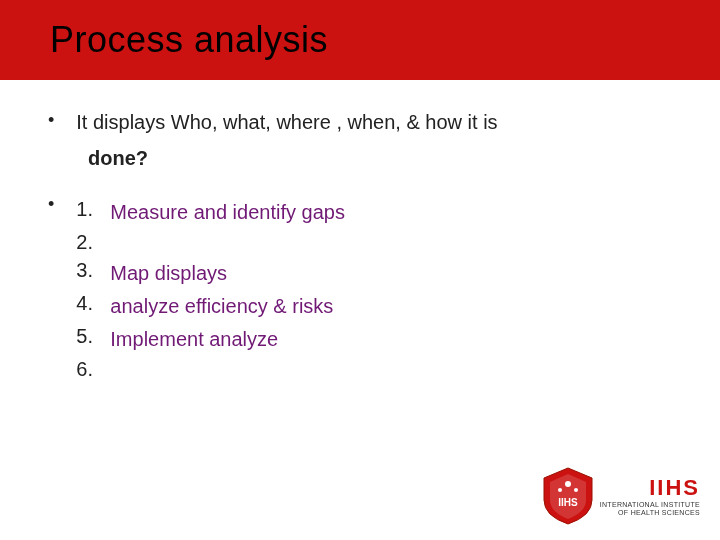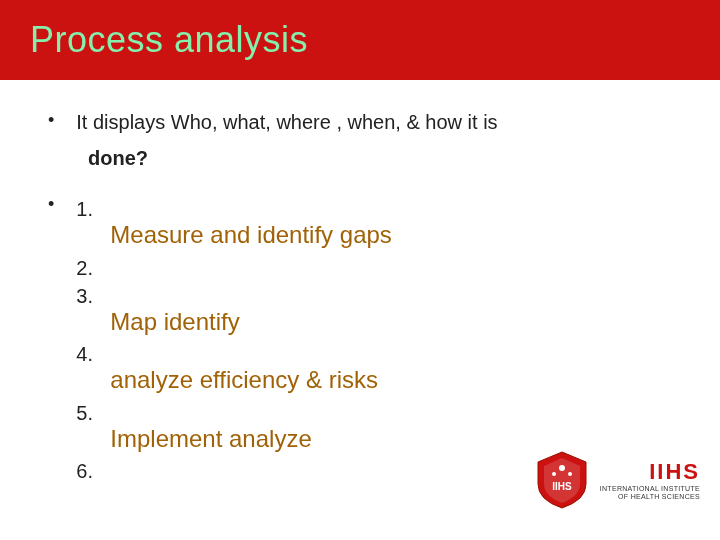--- a/index.html
+++ b/index.html
@@ -26,24 +26,25 @@
     .header-bar {
       background: #cc1111;
       width: 100%;
       padding: 18px 30px 18px 30px;
       min-height: 80px;
       display: flex;
       align-items: center;
     }
 
     .header-title {
-      color: #86efac;
+      color: #000000;
       font-size: 36px;
       font-weight: normal;
       letter-spacing: 0.5px;
+      margin-left: 20px;
     }
 
     .content-area {
       padding: 28px 48px 20px 48px;
     }
 
     .bullet-section {
       margin-bottom: 20px;
     }
 
@@ -90,33 +91,31 @@
 
     .sub-number {
       font-size: 20px;
       color: #222;
       margin-right: 10px;
       min-width: 24px;
       flex-shrink: 0;
     }
 
     .sub-text {
-      font-size: 24px;
-      color: #a16207;
+      font-size: 20px;
+      color: #701a75;
       line-height: 1.4;
-      margin-top: 20px;
     }
 
     .logo-area {
       position: absolute;
-      bottom: 28px;
+      bottom: 12px;
       right: 20px;
       display: flex;
       align-items: center;
-      gap: 6px;
     }
 
     .logo-text-block {
       text-align: right;
     }
 
     .logo-iihs {
       font-size: 22px;
       font-weight: bold;
       color: #cc1111;
@@ -159,21 +158,21 @@
 
           <div class="sub-item">
                 <span class="sub-number">1.</span>
                 <span class="sub-text">Measure and identify gaps</span>
               </div>
               <div class="sub-item">
                 <span class="sub-number">2.</span>
               </div>
               <div class="sub-item">
                 <span class="sub-number">3.</span>
-                <span class="sub-text">Map identify</span>
+                <span class="sub-text">Map displays</span>
               </div>
               <div class="sub-item">
                 <span class="sub-number">4.</span>
                 <span class="sub-text">analyze efficiency &amp; risks</span>
               </div>
               <div class="sub-item">
                 <span class="sub-number">5.</span>
                 <span class="sub-text"> Implement analyze</span>
               </div>
               <div class="sub-item">

